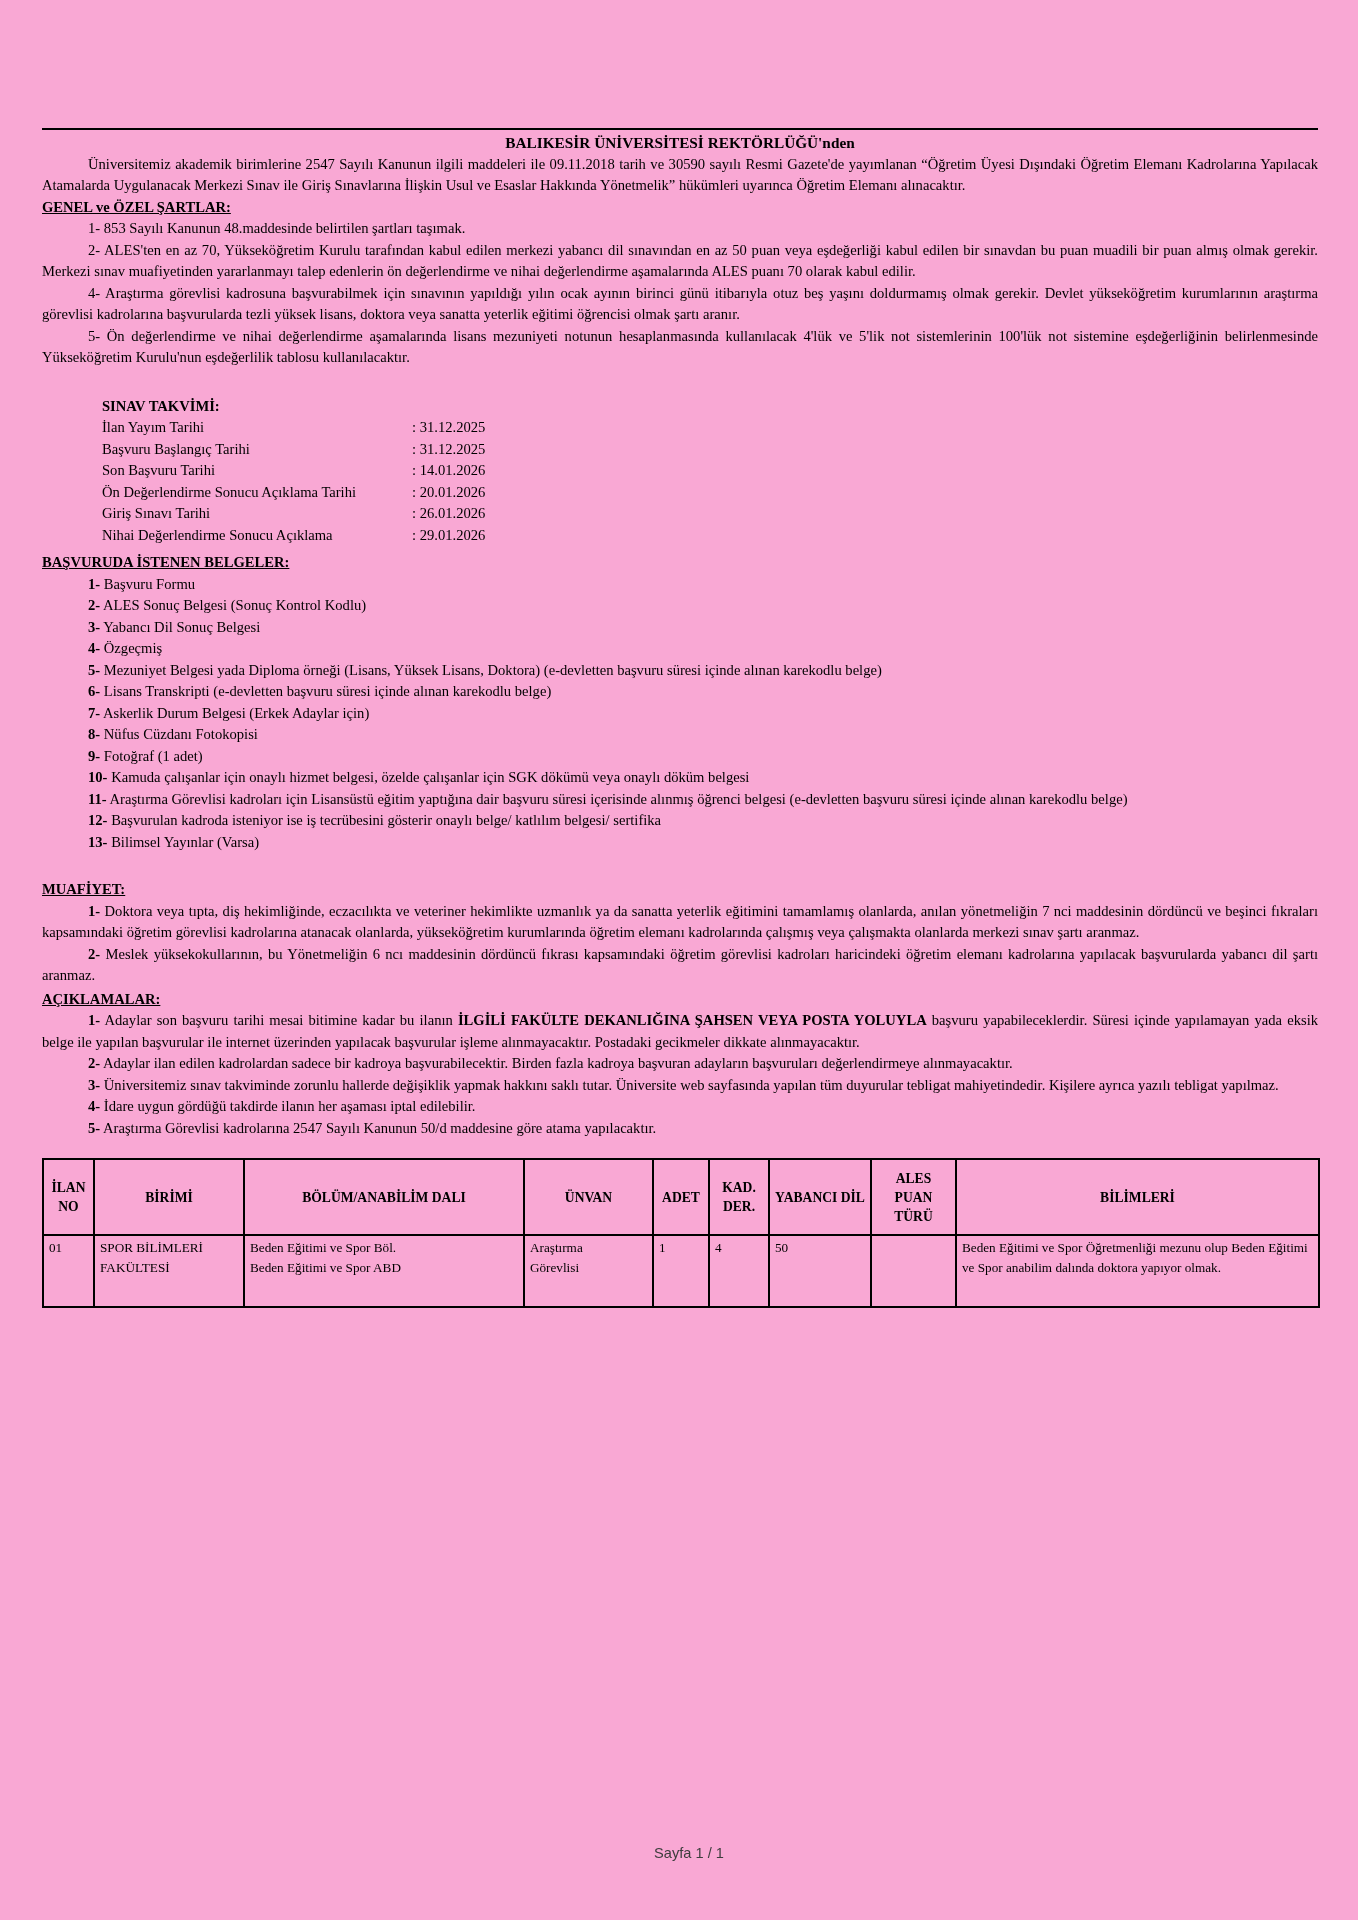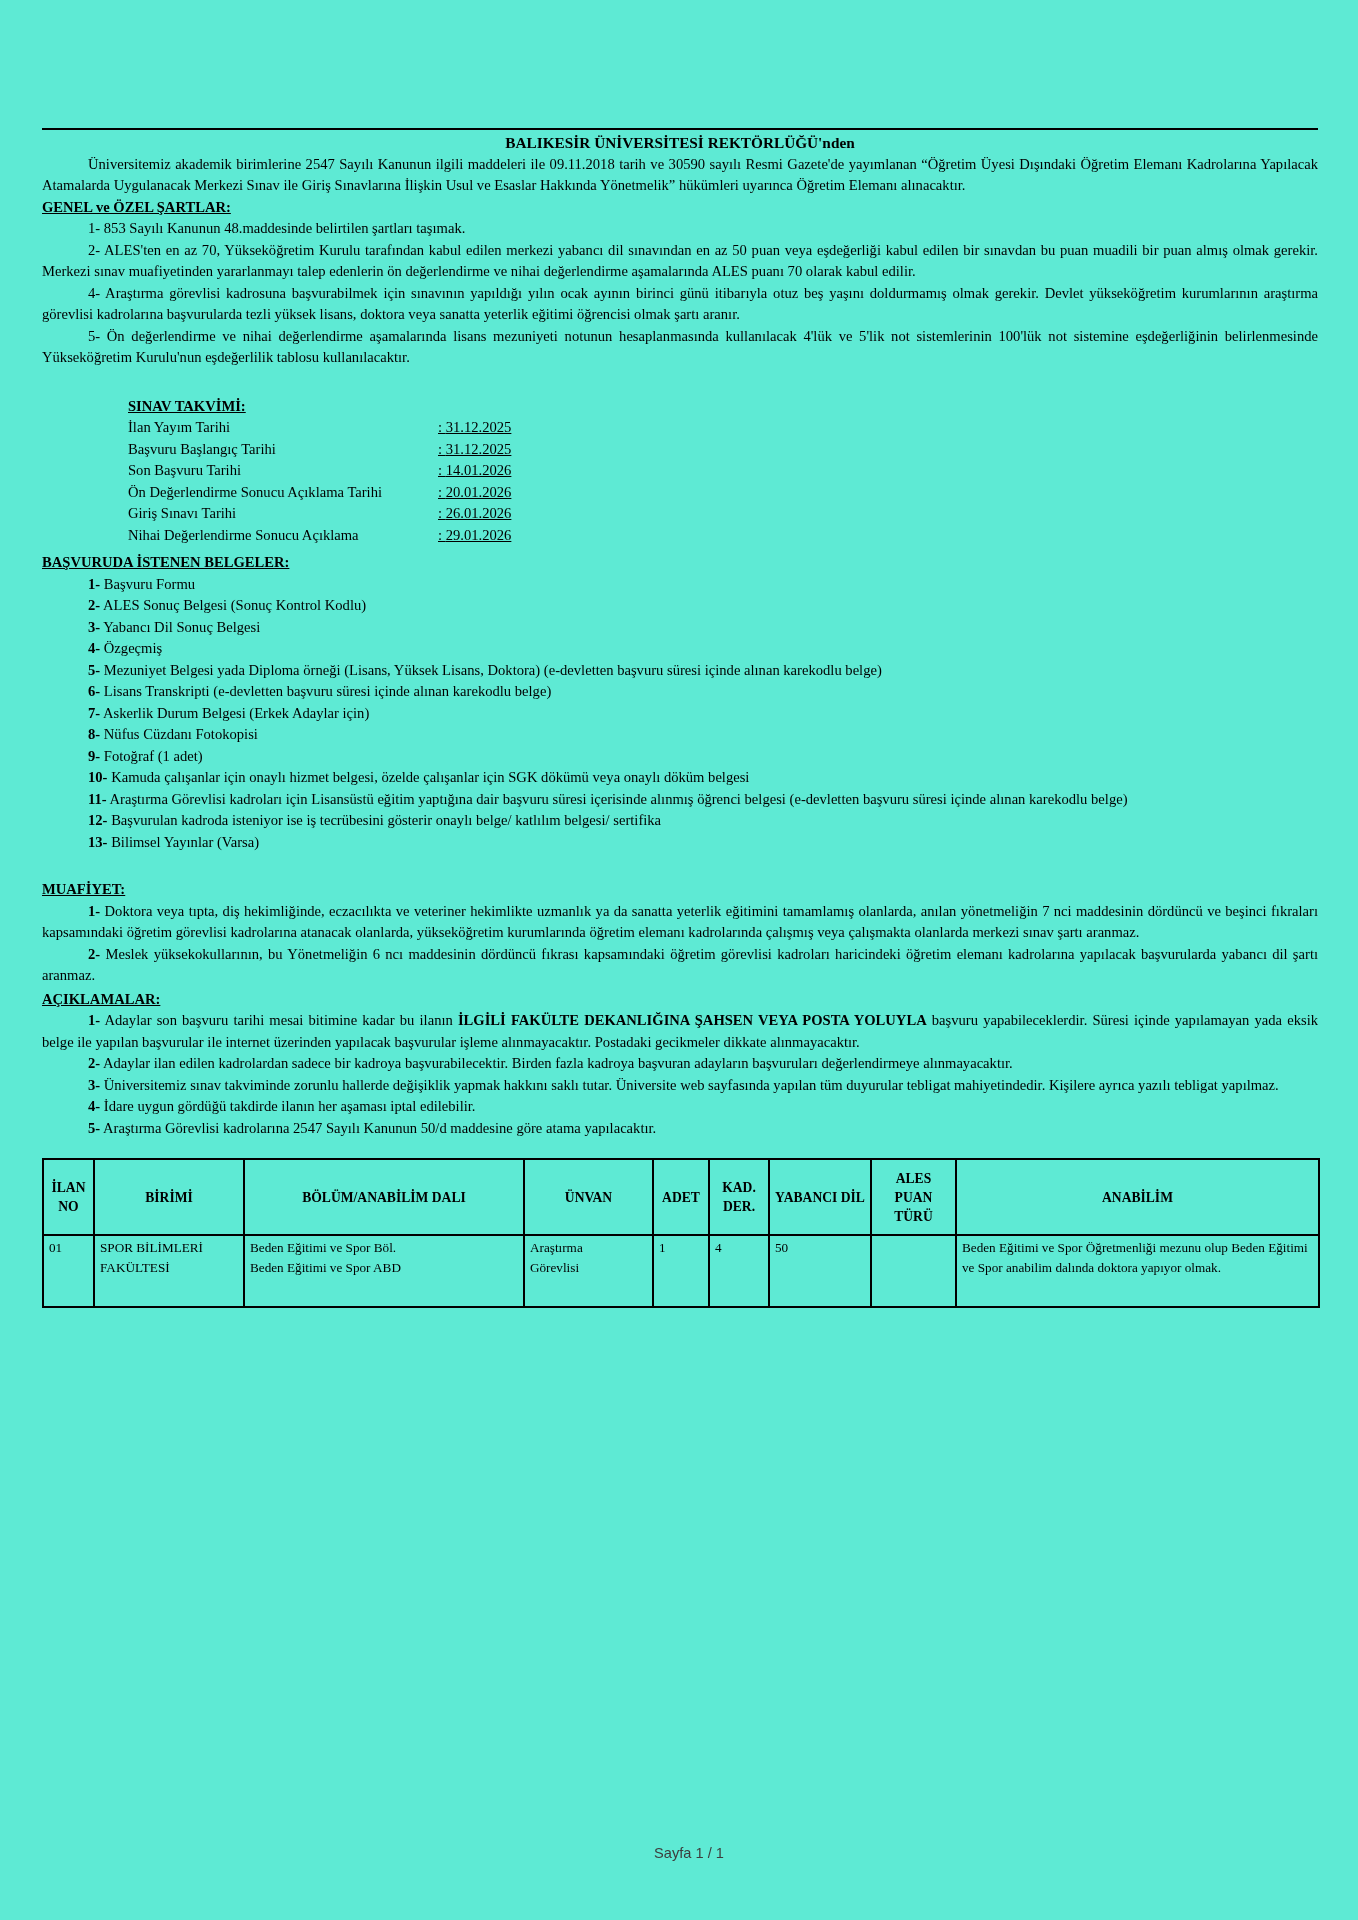--- a/index.html
+++ b/index.html
@@ -1,35 +1,35 @@
 <!DOCTYPE html>
 <html lang="tr"><head>
 <meta charset="utf-8">
 <style>
   html,body{margin:0;padding:0;background:#fff;}
   .page{
     position:relative;
     width:1358px;height:1920px;
-    background:#5eead4;color:#000;
+    background:#f9a8d4;color:#000;
     font-family:"Liberation Serif","DejaVu Serif",serif;
     font-size:14.6px;line-height:21.5px;
     overflow:hidden;
   }
   .content{padding:0 40px 0 42px;}
   .rule{margin-top:128px;border-top:2px solid #000;height:0;}
   .doc-title{margin:2px 0 0 0;text-align:center;font-weight:bold;font-size:15.3px;}
   p{margin:0;}
   .para{text-align:justify;text-indent:46px;}
   .h{font-weight:bold;text-indent:0;text-align:left;}
   .hu{text-decoration:underline;}
   .mt-sinav{margin-top:27px;}
   .mt-basvuru{margin-top:6px;}
   .mt-muafiyet{margin-top:26px;}
   .mt-aciklama{margin-top:2px;}
-  .sinav-block{margin-left:86px;text-decoration:underline;}
+  .sinav-block{margin-left:60px;}
   .sinav-row .lbl{display:inline-block;width:310px;}
   .sinav-row .val:before{content:": ";}
   .num{font-weight:bold;}
   .inline-bold{font-weight:bold;}
   table.kadro{
     margin-top:19px;
     width:1276px;
     border-collapse:collapse;
     table-layout:fixed;
   }
@@ -128,21 +128,21 @@
       <thead>
         <tr>
           <th class="al">İLAN NO</th>
           <th class="al">BİRİMİ</th>
           <th>BÖLÜM/ANABİLİM DALI</th>
           <th>ÜNVAN</th>
           <th>ADET</th>
           <th>KAD. DER.</th>
           <th>YABANCI DİL</th>
           <th>ALES PUAN TÜRÜ</th>
-          <th>ANABİLİM</th>
+          <th>BİLİMLERİ</th>
         </tr>
       </thead>
       <tbody>
         <tr>
           <td class="c-num">01</td>
           <td class="c-birimi">SPOR BİLİMLERİ FAKÜLTESİ</td>
           <td class="c-bolum"><span>Beden Eğitimi ve Spor Böl.</span><br><span>Beden Eğitimi ve Spor ABD</span></td>
           <td class="c-unvan"><span>Araştırma</span><br><span>Görevlisi</span></td>
           <td class="c-num">1</td>
           <td class="c-num">4</td>

